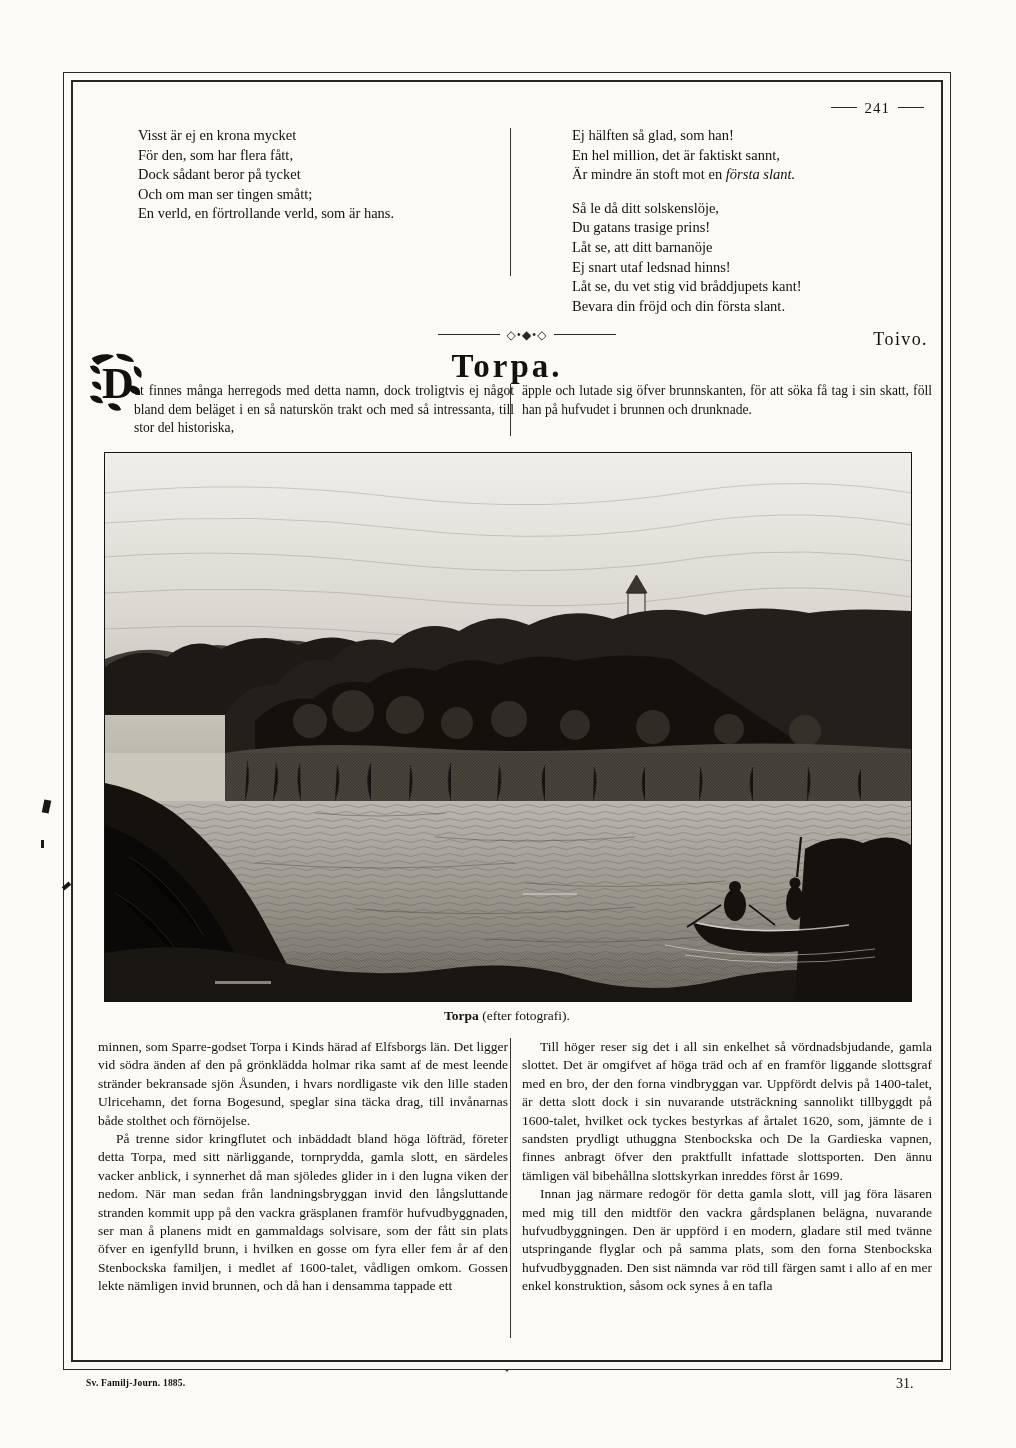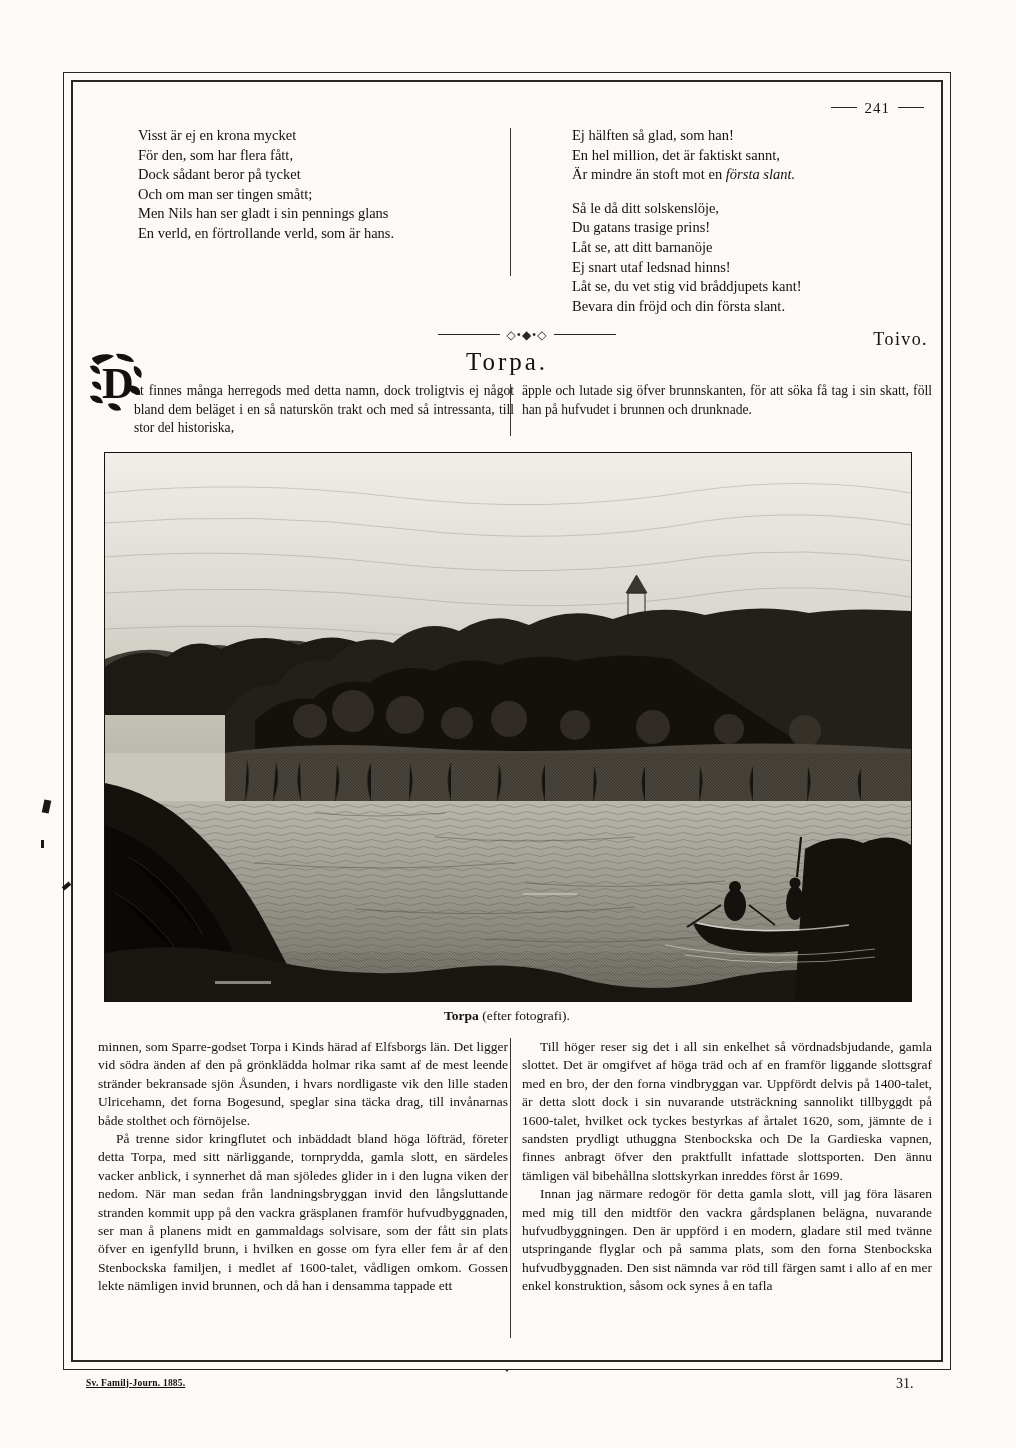--- a/index.html
+++ b/index.html
@@ -115,22 +115,22 @@
   }
   .ornament .dots { display: inline-block; padding: 0 6px; letter-spacing: 1px; }
 
   
   .article-title {
     position: absolute;
     left: 0;
     top: 258px;
     width: 850px;
     text-align: center;
-    font-size: 25px;
-    font-weight: normal;
+    font-size: 33px;
+    font-weight: bold;
     letter-spacing: 3px;
     font-family: "Liberation Serif", serif;
   }
 
   
   .dropcap {
     position: absolute;
     left: 6px;
     top: 262px;
     width: 60px;
@@ -218,21 +218,20 @@
   }
 
   
   .footer-left {
     position: absolute;
     left: 86px;
     top: 1378px;
     font-size: 9.5px;
     font-weight: bold;
     letter-spacing: 0.2px;
-    text-decoration: underline;
   }
   .footer-right {
     position: absolute;
     left: 896px;
     top: 1376px;
     font-size: 14px;
     font-weight: normal;
   }
   .footer-mark {
     position: absolute;
@@ -267,21 +266,20 @@
 
     <div class="poem">
       <div class="poem-divider"></div>
 
       <div class="poem-col left">
         <div class="stanza">
           <div class="poem-line">Visst är ej en krona mycket</div>
           <div class="poem-line">För den, som har flera fått,</div>
           <div class="poem-line">Dock sådant beror på tycket</div>
           <div class="poem-line">Och om man ser tingen smått;</div>
-          <div class="poem-line">Men Nils han ser gladt i sin pennings glans</div>
           <div class="poem-line">En verld, en förtrollande verld, som är hans.</div>
         </div>
       </div>
 
       <div class="poem-col right">
         <div class="stanza">
           <div class="poem-line">Ej hälften så glad, som han!</div>
           <div class="poem-line">En hel million, det är faktiskt sannt,</div>
           <div class="poem-line">
             <span>Är mindre än stoft mot en </span><i>första slant.</i>

